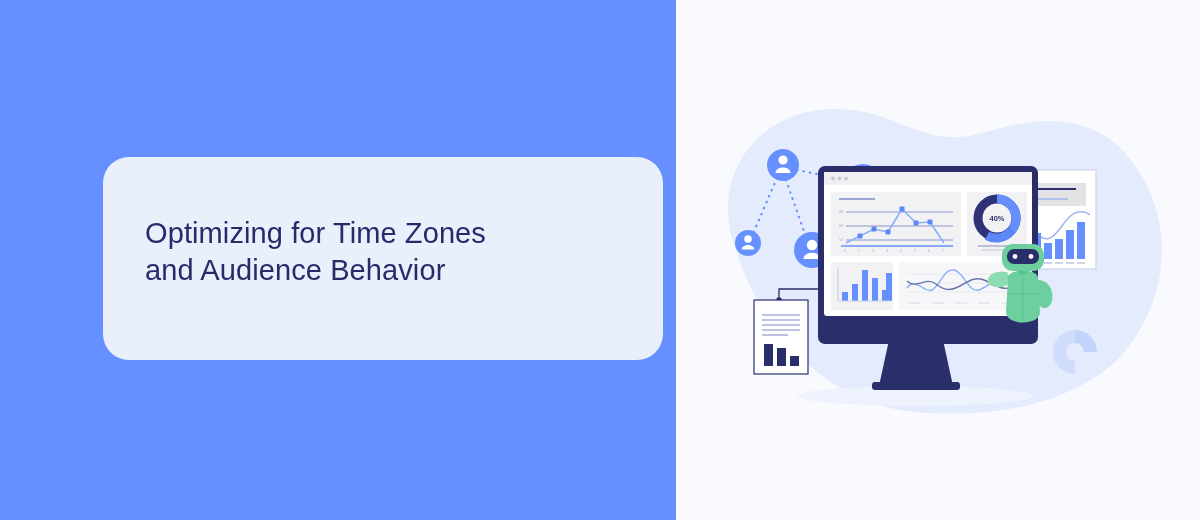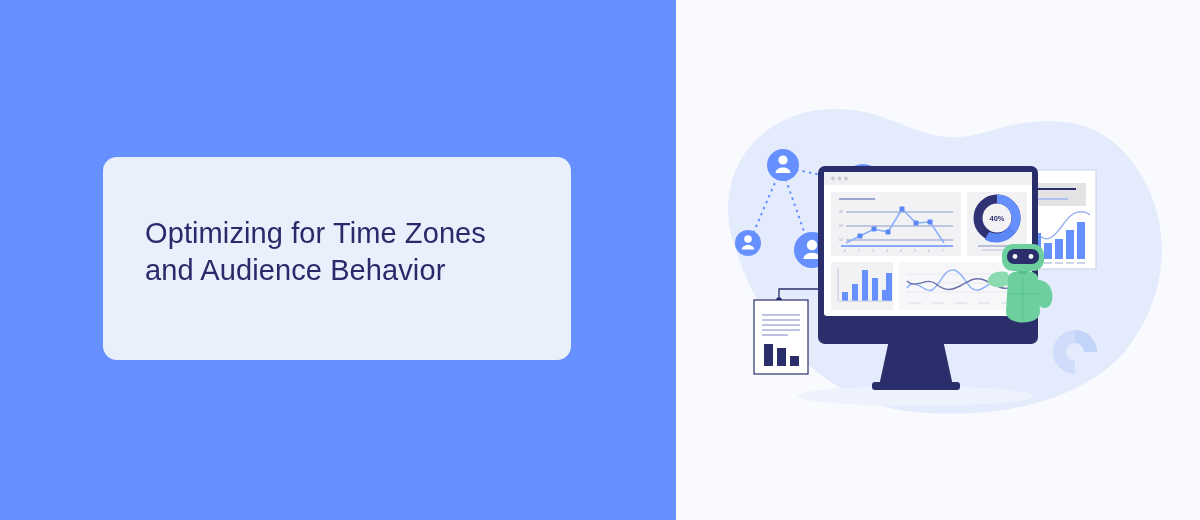--- a/index.html
+++ b/index.html
@@ -19,24 +19,24 @@
     position: absolute;
     left: 0; top: 0;
     width: 676px;
     height: 520px;
     background: #6690ff;
   }
   .title-card {
     position: absolute;
     left: 103px;
     top: 157px;
-    width: 468px;
+    width: 560px;
     height: 203px;
     background: #eaf0fb;
-    border-radius: 14px;
+    border-radius: 26px;
   }
   .title-text {
     position: absolute;
     left: 42px;
     top: 58px;
     width: 400px;
     color: #2a2a6b;
     font-size: 29px;
     line-height: 37px;
     font-weight: 400;

